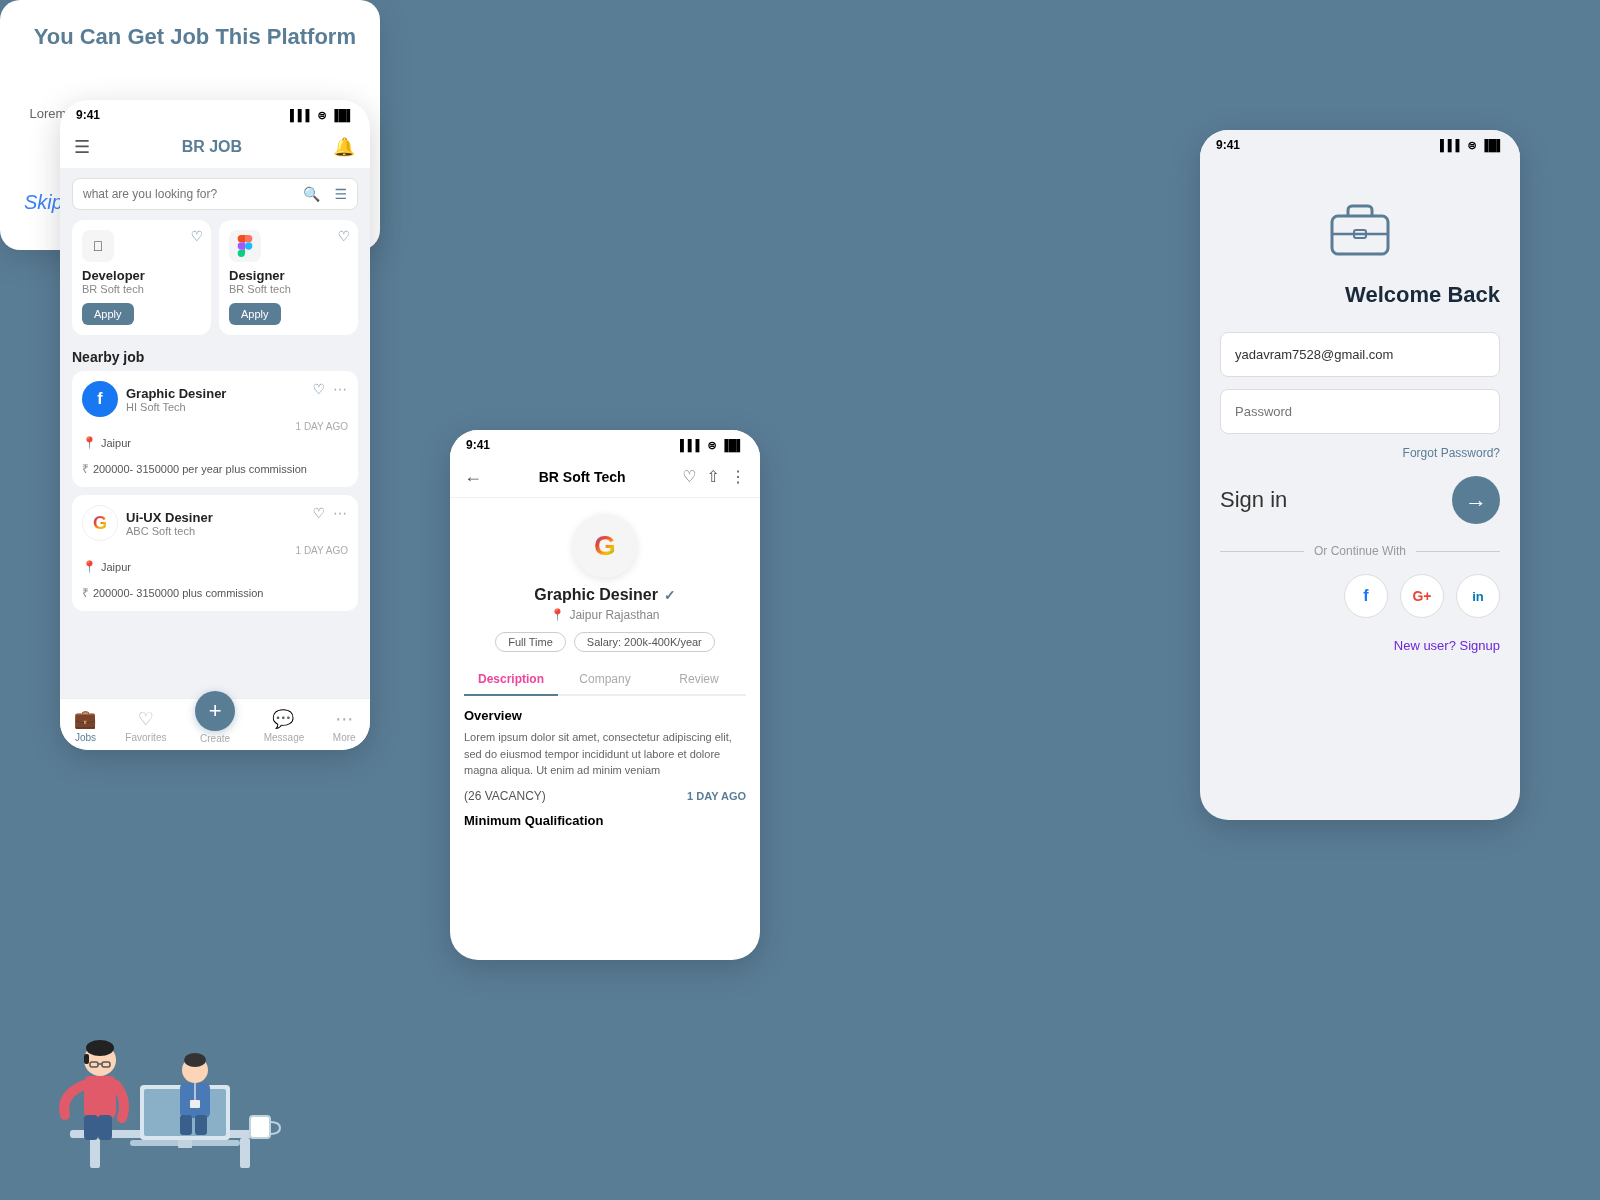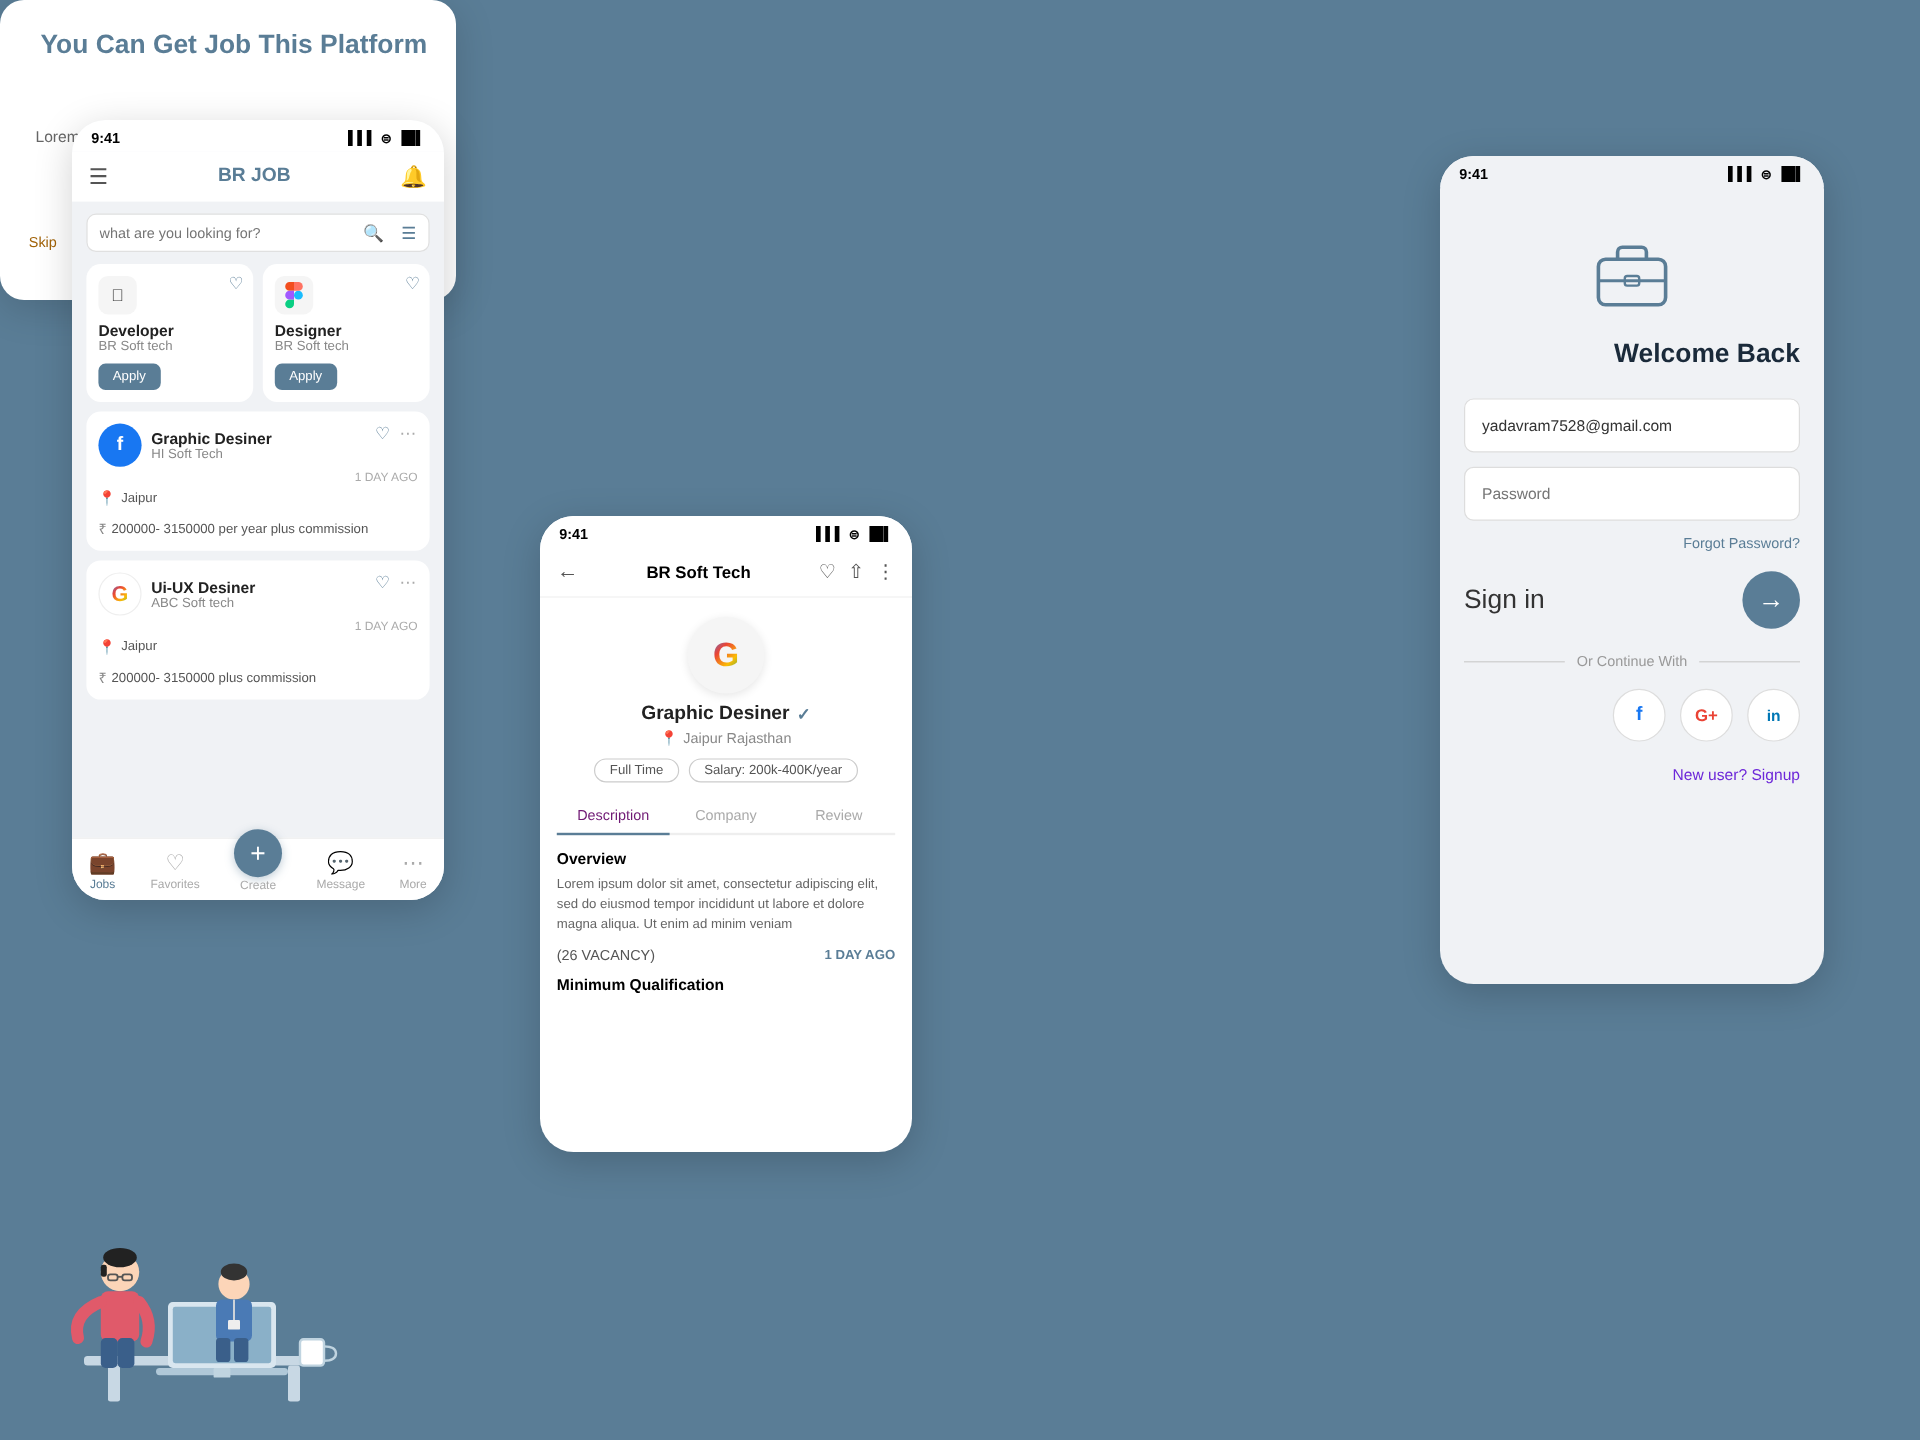--- a/index.html
+++ b/index.html
@@ -244,23 +244,23 @@
     }
     .detail-tab {
       flex: 1;
       text-align: center;
       padding: 8px 0;
       font-size: 12px;
       color: #aaa;
       cursor: pointer;
     }
     .detail-tab.active {
-      color: #701a75;
+      color: #ec4899;
       border-bottom: 2px solid #5a7d96;
-      font-weight: 400;
+      font-weight: 700;
       margin-bottom: -2px;
     }
     .detail-content { padding: 12px 14px; overflow: hidden; }
     .overview-title { font-weight: 700; font-size: 13px; margin-bottom: 6px; }
     .overview-text { font-size: 11px; color: #666; line-height: 1.5; }
     .vacancy-row {
       display: flex;
       justify-content: space-between;
       align-items: center;
       margin-top: 10px;
@@ -294,21 +294,21 @@
       font-size: 13px;
       color: #666;
       text-align: center;
       line-height: 1.5;
     }
     .onboarding-bottom {
       display: flex;
       justify-content: space-between;
       align-items: center;
     }
-    .skip-text { font-size: 12px; color: #a16207; font-weight: 500; }
+    .skip-text { font-size: 20px; color: #3b82f6; font-weight: 500; font-style: italic; }
     .arrow-btn {
       width: 48px; height: 48px;
       background: #5a7d96;
       border-radius: 50%;
       display: flex; align-items: center; justify-content: center;
       color: #fff;
       font-size: 22px;
       cursor: pointer;
     }
 
@@ -481,20 +481,23 @@
           <path d="M0 28.5A9.5 9.5 0 0 0 9.5 38H19V19H9.5A9.5 9.5 0 0 0 0 28.5z" fill="#a259ff"></path>
         </svg>
       </div>
       <span class="heart-icon">♡</span>
       <div class="job-title">Designer</div>
       <div class="company-name">BR Soft tech</div>
       <button class="apply-btn">Apply</button>
     </div>
   </div>
 
+  <div class="section-header">
+    <span class="section-title">Nearby job</span>
+  </div>
 
   <div class="nearby-list">
 
     <div class="nearby-item">
       <div class="nearby-item-top">
         <div class="nearby-item-info">
           <div class="nearby-logo fb-logo">f</div>
           <div>
             <div class="nearby-item-name">Graphic Desiner</div>
             <div class="nearby-item-company">HI Soft Tech</div>

